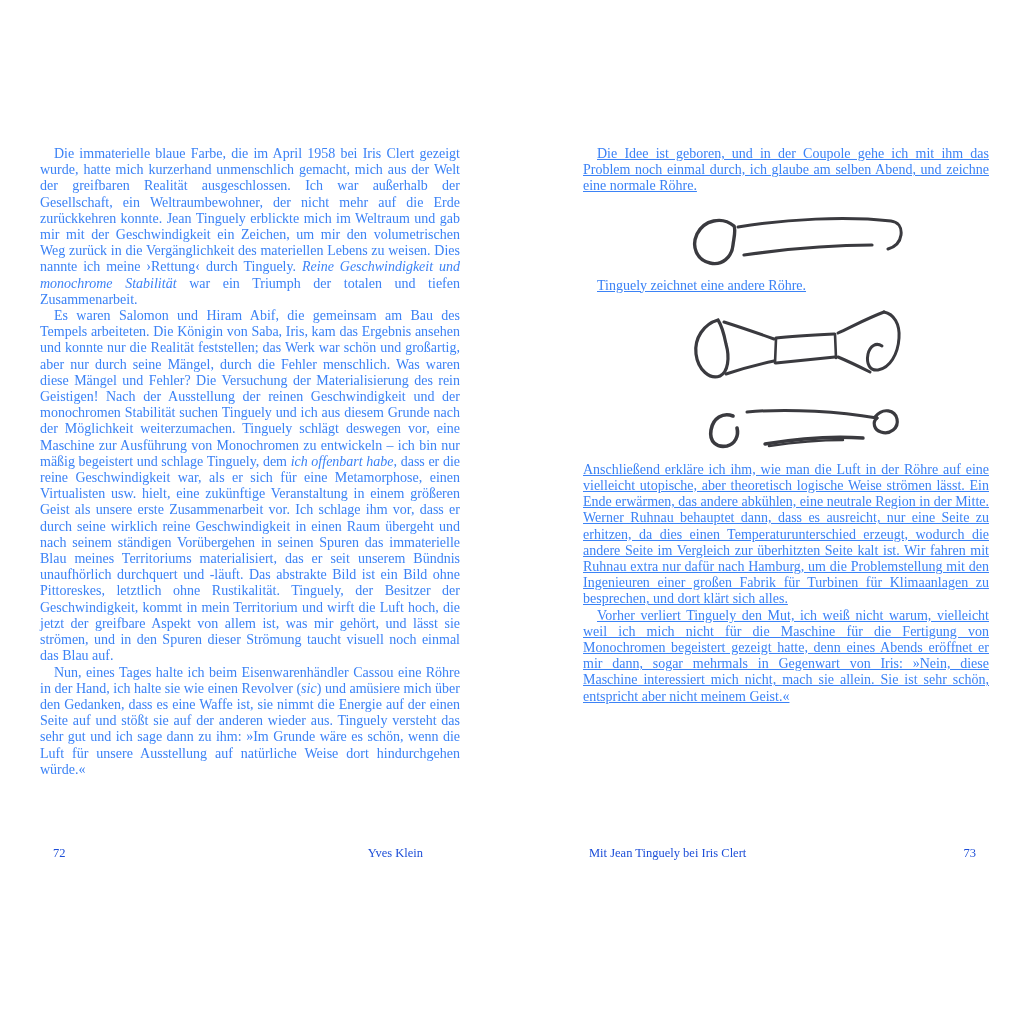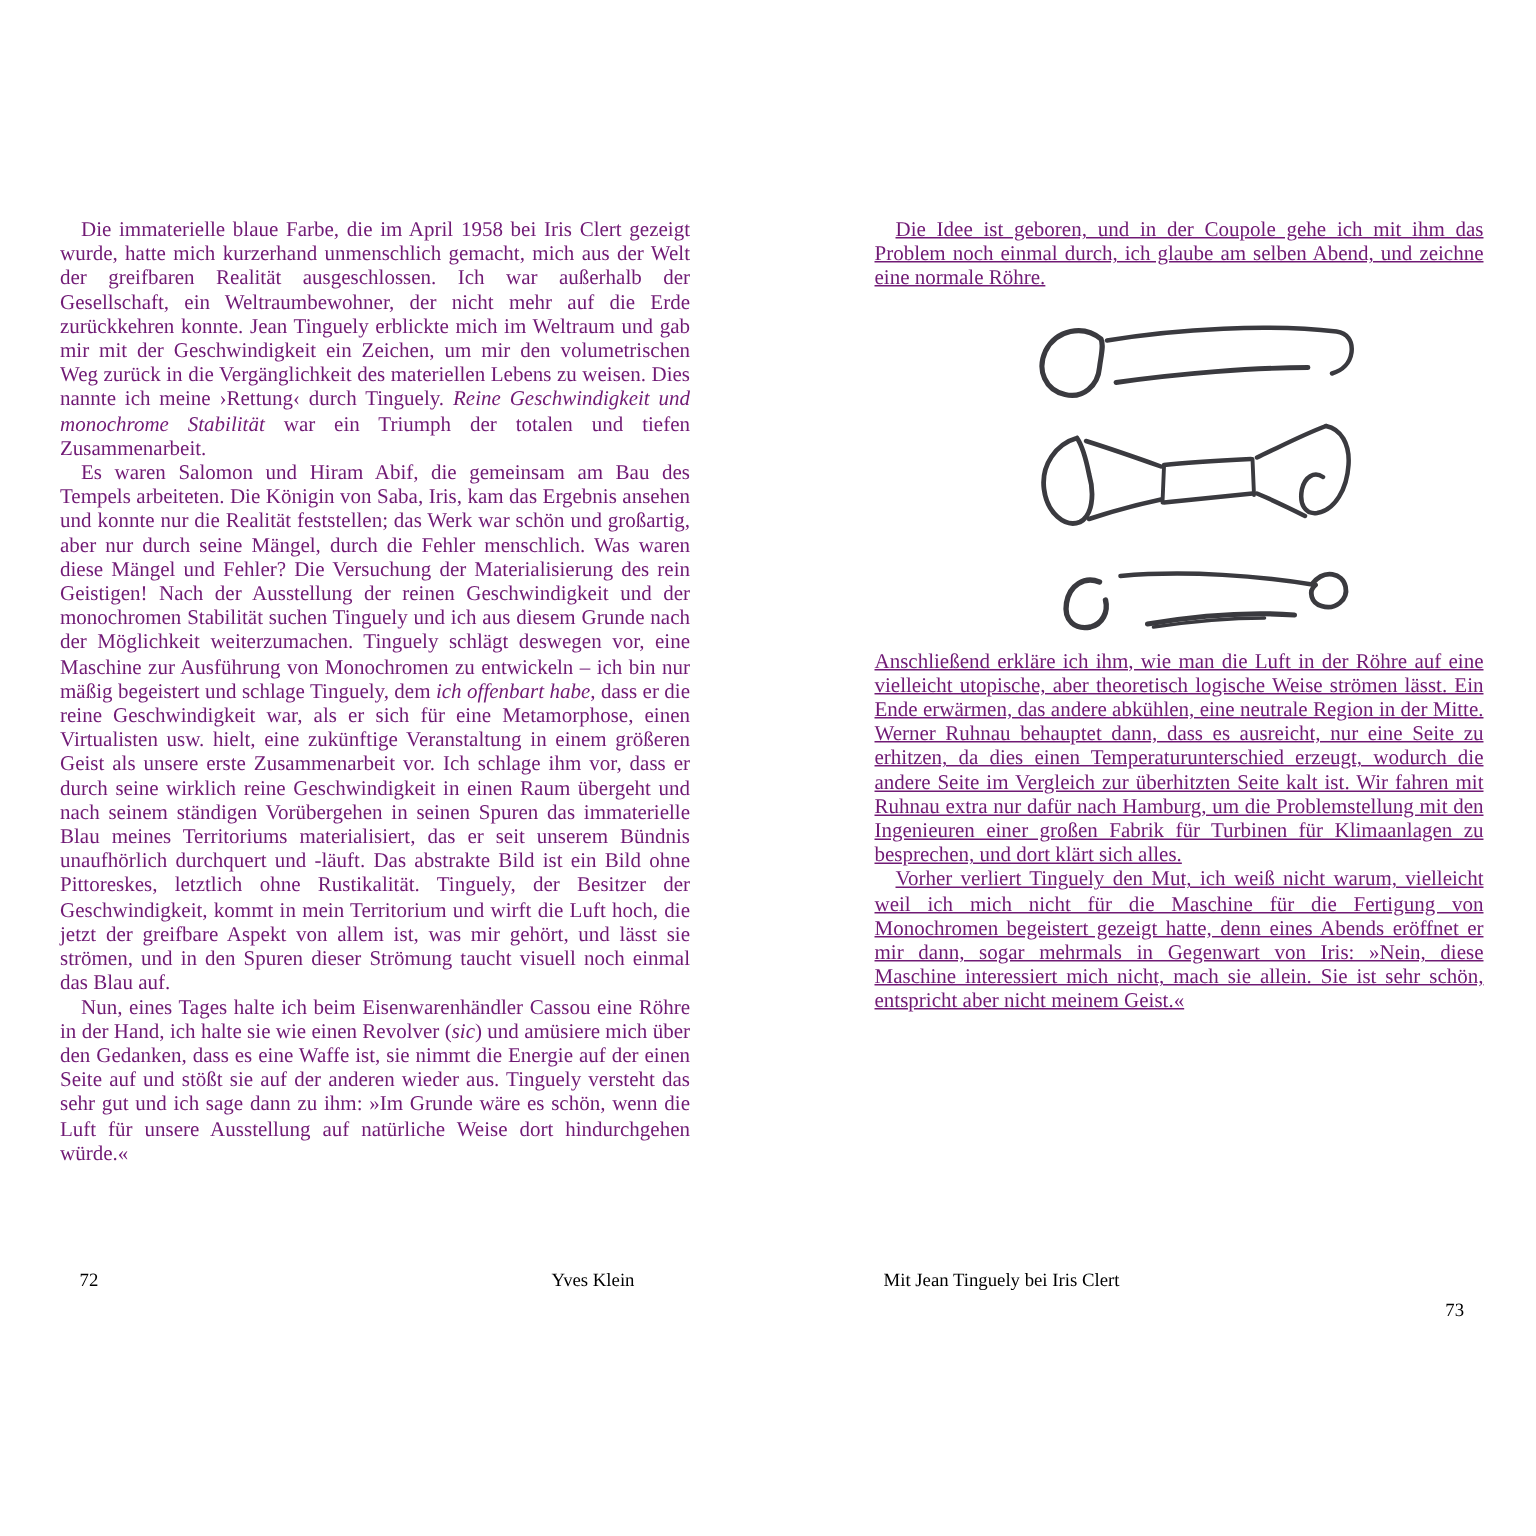--- a/index.html
+++ b/index.html
@@ -14,21 +14,21 @@
     font-family: "Liberation Serif", "DejaVu Serif", serif;
     color: #44444a;
     overflow: hidden;
   }
   .page-col {
     position: absolute;
     top: 146px;
     font-size: 14px;
     line-height: 16.2px;
     text-align: justify;
-    color: #701a75;
+    color: #3b82f6;
     -webkit-hyphens: auto;
     hyphens: auto;
   }
   #left-col  { left: 40px;  width: 420px; }
   #right-col { left: 583px; width: 406px; text-decoration: underline; }
   .para { margin: 0; }
   .para.indent { text-indent: 14px; }
   .para em { font-style: italic; }
   .para sup {
     font-size: 9px;
@@ -45,46 +45,47 @@
     stroke: #3a3a3f;
     stroke-linecap: round;
     stroke-linejoin: round;
   }
   .footer {
     position: absolute;
     top: 846px;
     display: flex;
     justify-content: space-between;
     font-size: 12.5px;
-    color: #000000;
+    color: #1d4ed8;
   }
   #footer-left  { left: 40px;  width: 420px; }
   #footer-right { left: 583px; width: 406px; }
   #footer-left .pagenum      { padding-left: 13px; }
   #footer-left .runningtitle { padding-right: 37px; }
   #footer-right .runningtitle{ padding-left: 6px; }
-  #footer-right .pagenum     { padding-right: 13px; margin-top: 20px; }
+  #footer-right .pagenum     { padding-right: 13px; }
 </style>
 </head>
 <body>
 
 <div id="left-col" class="page-col">
     <p class="para indent"><span>Die immaterielle blaue Farbe, die im April 1958 bei Iris Clert gezeigt wurde, hatte mich kurzerhand unmenschlich gemacht, mich aus der Welt der greifbaren Realität ausgeschlossen. Ich war außerhalb der Gesellschaft, ein Weltraumbewohner, der nicht mehr auf die Erde zurückkehren konnte. Jean Tinguely erblickte mich im Weltraum und gab mir mit der Geschwindigkeit ein Zeichen, um mir den volumetrischen Weg zurück in die Vergänglichkeit des materiellen Lebens zu weisen. Dies nannte ich meine ›Rettung‹ durch Tinguely. </span><em>Reine Geschwindigkeit und monochrome Stabilität</em><span> war ein Triumph der totalen und tiefen Zusammenarbeit.</span></p>
     <p class="para indent"><span>Es waren Salomon und Hiram Abif, die gemeinsam am Bau des Tempels arbeiteten. Die Königin von Saba, Iris, kam das Ergebnis ansehen und konnte nur die Realität feststellen; das Werk war schön und großartig, aber nur durch seine Mängel, durch die Fehler menschlich. Was waren diese Mängel und Fehler? Die Versuchung der Materialisierung des rein Geistigen! Nach der Ausstellung der reinen Geschwindigkeit und der monochromen Stabilität suchen Tinguely und ich aus diesem Grunde nach der Möglichkeit weiterzumachen. Tinguely schlägt deswegen vor, eine Maschine zur Ausführung von Monochromen zu entwickeln – ich bin nur mäßig begeistert und schlage Tinguely, dem </span><em>ich offenbart habe</em><span>, dass er die reine Geschwindigkeit war, als er sich für eine Metamorphose, einen Virtualisten usw. hielt, eine zukünftige Veranstaltung in einem größeren Geist als unsere erste Zusammenarbeit vor. Ich schlage ihm vor, dass er durch seine wirklich reine Geschwindigkeit in einen Raum übergeht und nach seinem ständigen Vorübergehen in seinen Spuren das immaterielle Blau meines Territoriums materialisiert, das er seit unserem Bündnis unaufhörlich durchquert und -läuft. Das abstrakte Bild ist ein Bild ohne Pittoreskes, letztlich ohne Rustikalität. Tinguely, der Besitzer der Geschwindigkeit, kommt in mein Territorium und wirft die Luft hoch, die jetzt der greifbare Aspekt von allem ist, was mir gehört, und lässt sie strömen, und in den Spuren dieser Strömung taucht visuell noch einmal das Blau auf.</span></p>
     <p class="para indent"><span>Nun, eines Tages halte ich beim Eisenwarenhändler Cassou eine Röhre in der Hand, ich halte sie wie einen Revolver (</span><em>sic</em><span>) und amüsiere mich über den Gedanken, dass es eine Waffe ist, sie nimmt die Energie auf der einen Seite auf und stößt sie auf der anderen wieder aus. Tinguely versteht das sehr gut und ich sage dann zu ihm: »Im Grunde wäre es schön, wenn die Luft für unsere Ausstellung auf natürliche Weise dort hindurchgehen würde.«</span></p>
   </div>
 <div id="right-col" class="page-col">
     <p class="para indent"><span>Die Idee ist geboren, und in der Coupole gehe ich mit ihm das Problem noch einmal durch, ich glaube am selben Abend, und zeichne eine normale Röhre.</span></p>
     <div class="sketch sketch-1">
   <svg width="220" height="55" viewBox="0 0 220 55">
     <path stroke-width="3.4" d="M 48 15 C 36 5, 18 9, 11 23 C 5 36, 11 49, 24 52 C 36 55, 46 46, 47 34 C 48 26, 50 19, 48 15"></path>
     <path stroke-width="3.0" d="M 52 16 C 100 8, 160 5, 205 10 C 212 11, 216 16, 215 24 C 214 31, 209 36, 202 38"></path>
     <path stroke-width="3.2" d="M 58 44 C 100 38, 150 34, 186 34"></path>
   </svg>
 </div>
+    <p class="para indent"><span>Tinguely zeichnet eine andere Röhre.</span></p>
     <div class="sketch sketch-2">
   <svg width="215" height="80" viewBox="0 0 215 80">
     <path stroke-width="3.2" d="M 30 14 C 16 18, 6 32, 8 48 C 10 64, 22 74, 32 70 C 40 66, 42 52, 38 38 C 36 28, 34 20, 30 14"></path>
     <path stroke-width="3.0" d="M 36 16 C 55 22, 72 28, 86 33"></path>
     <path stroke-width="3.0" d="M 38 68 C 56 62, 72 58, 86 55"></path>
     <path stroke-width="3.0" d="M 88 32 C 105 30, 125 29, 146 28"></path>
     <path stroke-width="3.0" d="M 88 57 C 108 55, 128 53, 147 51"></path>
     <path stroke-width="2.6" d="M 88 33 L 87 57"></path>
     <path stroke-width="2.6" d="M 147 28 L 148 52"></path>
     <path stroke-width="3.0" d="M 150 27 C 165 20, 180 12, 196 6"></path>

